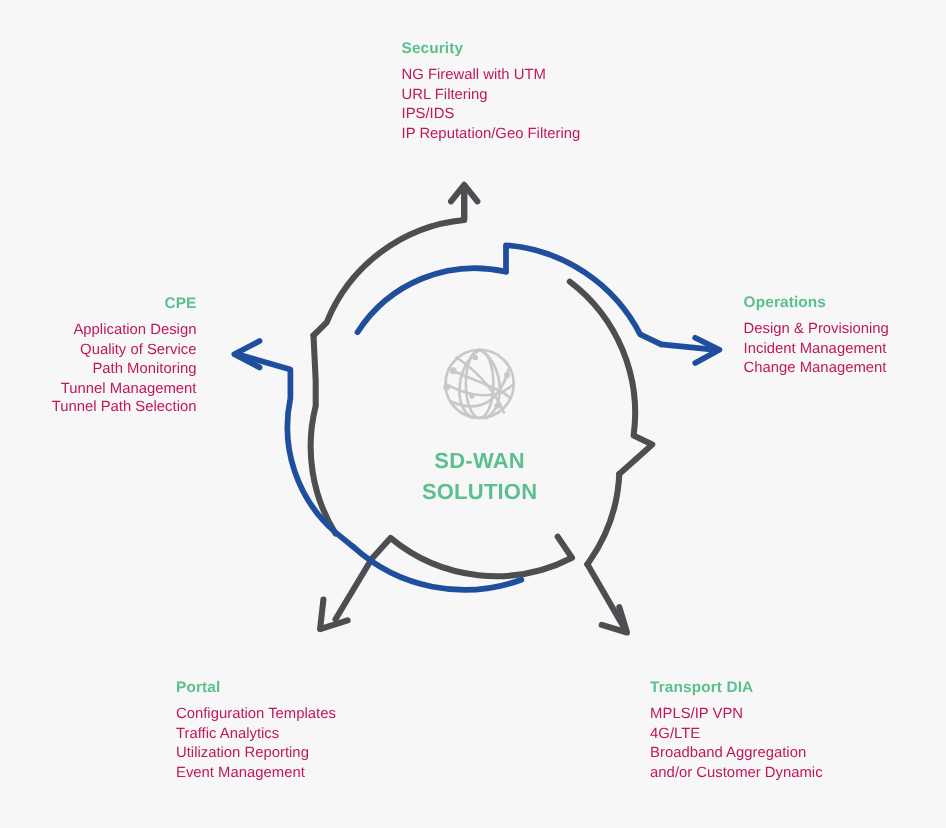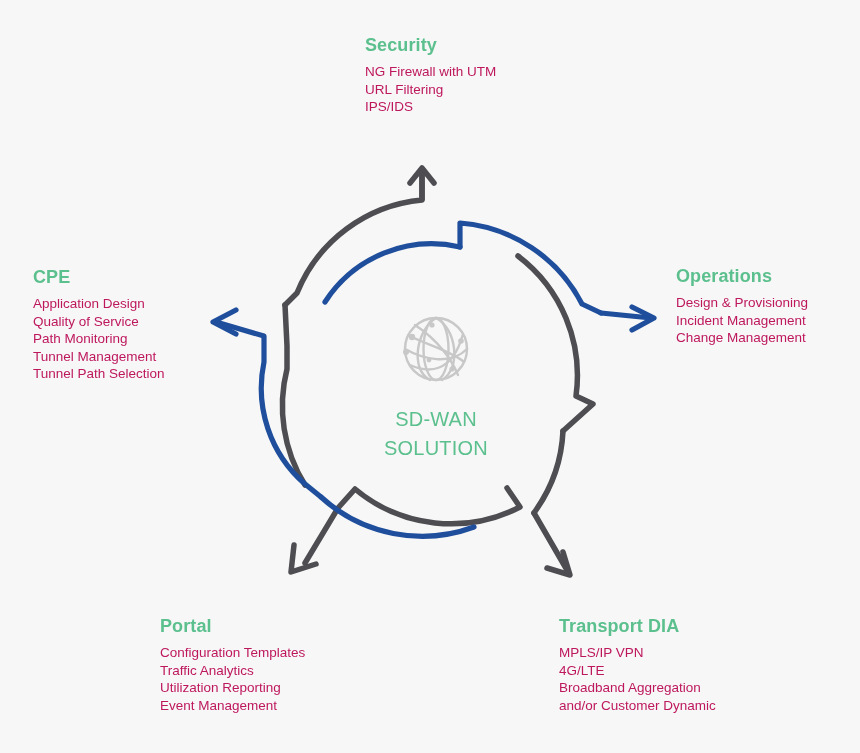--- a/index.html
+++ b/index.html
@@ -23,54 +23,54 @@
     position: absolute;
     left: 0;
     top: 0;
     width: 860px;
     height: 753px;
   }
   .label-block {
     position: absolute;
   }
   .label-title {
-    font-size: 18px;
+    font-size: 14px;
     font-weight: bold;
     color: #5cc08e;
     line-height: 1.0;
     margin: 0 0 9px 0;
     letter-spacing: 0.1px;
     white-space: nowrap;
   }
   .label-list {
     list-style: none;
     margin: 0;
     padding: 0;
   }
   .label-list li {
     font-size: 13.5px;
     color: #be185d;
     line-height: 17.5px;
     white-space: nowrap;
   }
   
   #block-security  { left: 365px; top: 36px; }
-  #block-cpe       { left: 33px;  top: 268px; }
+  #block-cpe       { left: 47px;  top: 268px; text-align: right; }
   #block-operations{ left: 676px; top: 267px; }
   #block-portal    { left: 160px; top: 617px; }
-  #block-transport { left: 559px; top: 617px; }
+  #block-transport { left: 591px; top: 617px; }
 
   .center-text {
     position: absolute;
     left: 336px;
     top: 405px;
     width: 200px;
     text-align: center;
     font-size: 20px;
-    font-weight: normal;
+    font-weight: bold;
     color: #5cc08e;
     line-height: 29px;
     letter-spacing: 0.2px;
   }
   .center-text div { white-space: nowrap; }
 </style>
 </head>
 <body style="background: rgb(247, 247, 247);">
 
 <div id="canvas">
@@ -163,20 +163,21 @@
     <div>SD-WAN</div>
     <div>SOLUTION</div>
   </div>
 
   <div class="label-block" id="block-security">
     <h2 class="label-title">Security</h2>
     <ul class="label-list">
       <li>NG Firewall with UTM</li>
       <li>URL Filtering</li>
       <li>IPS/IDS</li>
+      <li>IP Reputation/Geo Filtering</li>
     </ul>
   </div>
 
   <div class="label-block" id="block-cpe">
     <h2 class="label-title">CPE</h2>
     <ul class="label-list">
       <li>Application Design</li>
       <li>Quality of Service</li>
       <li>Path Monitoring</li>
       <li>Tunnel Management</li>

